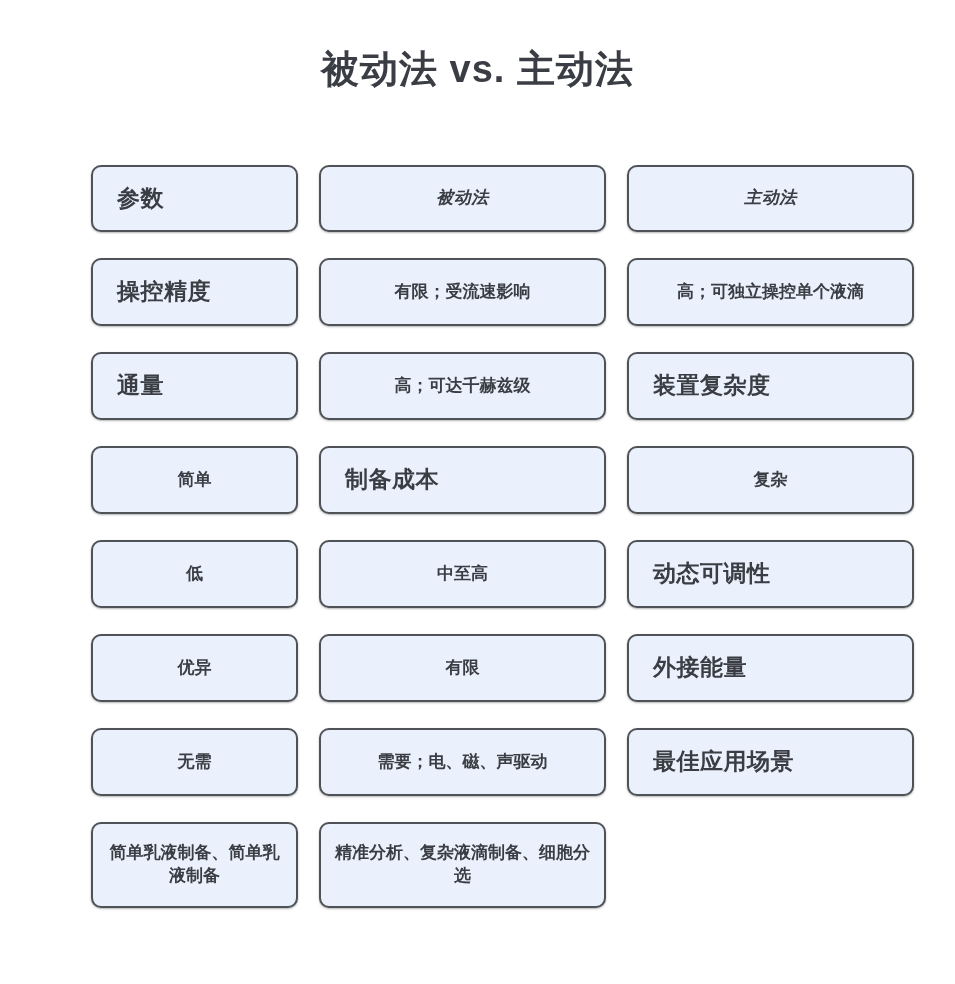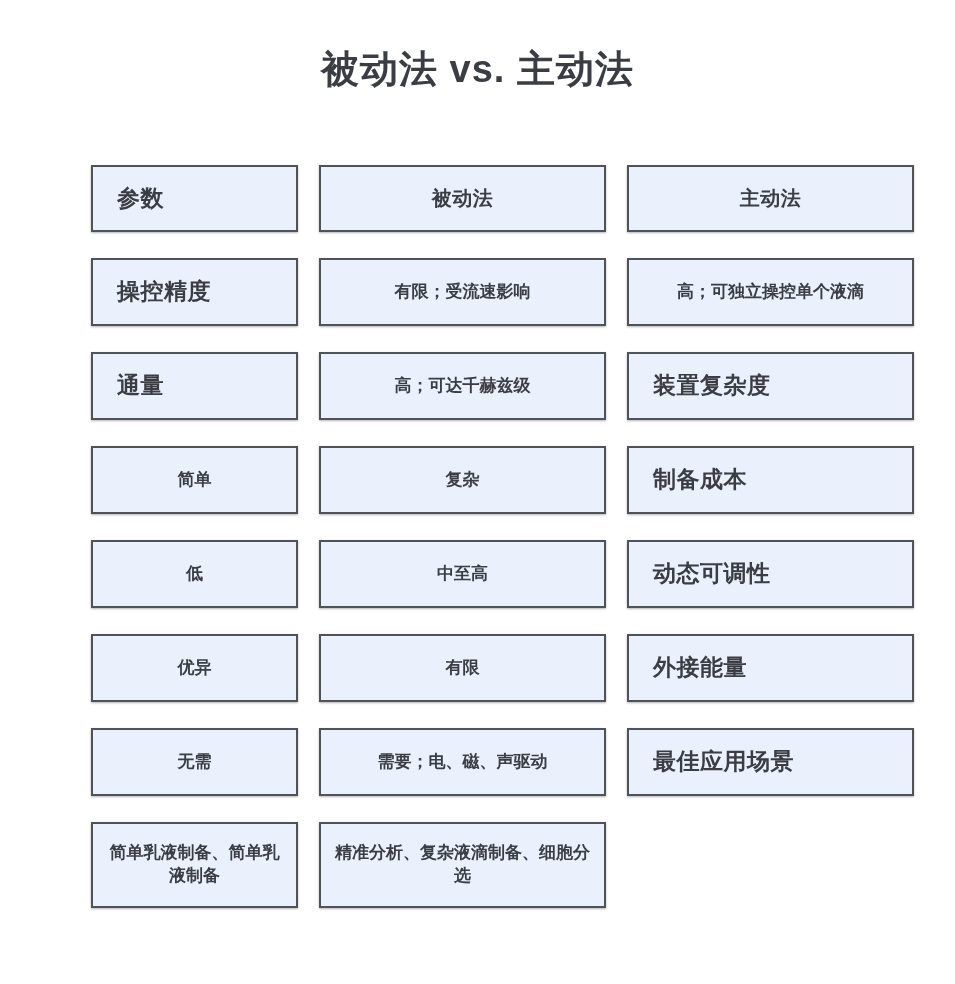--- a/index.html
+++ b/index.html
@@ -33,40 +33,41 @@
     width: 823px;
     display: grid;
     grid-template-columns: 207px 287px 287px;
     grid-template-rows: 67px repeat(6, 68px) 86px;
     column-gap: 21px;
     row-gap: 26px;
   }
   .box {
     background: var(--box-fill);
     border: 2px solid var(--box-border);
-    border-radius: 0;
+    border-radius: 10px;
     box-shadow: 0 1px 2px rgba(40,44,50,0.35);
     display: flex;
     align-items: center;
     justify-content: center;
     text-align: center;
     font-weight: 700;
     line-height: 1.35;
   }
   .param-cell {
     justify-content: flex-start;
     text-align: left;
     padding-left: 24px;
     padding-right: 12px;
     font-size: 23px;
     letter-spacing: 0.5px;
   }
   .header-col {
-    font-size: 20px;
+    font-size: 17px;
     letter-spacing: 0.5px;
+    font-style: italic;
   }
   .value-cell {
     font-size: 17px;
     padding: 0 14px;
   }
 </style>
 </head>
 <body>
 
 <div class="page">
@@ -77,22 +78,22 @@
     <div class="box header-col">被动法</div>
     <div class="box header-col">主动法</div>
 
   <div class="box param-cell">操控精度</div>
       <div class="box value-cell">有限；受流速影响</div>
       <div class="box value-cell">高；可独立操控单个液滴</div>
       <div class="box param-cell">通量</div>
       <div class="box value-cell">高；可达千赫兹级</div>
       <div class="box param-cell">装置复杂度</div>
       <div class="box value-cell">简单</div>
+      <div class="box param-cell">制备成本</div>
       <div class="box value-cell">复杂</div>
-      <div class="box param-cell">制备成本</div>
       <div class="box value-cell">低</div>
       <div class="box value-cell">中至高</div>
       <div class="box param-cell">动态可调性</div>
       <div class="box value-cell">优异</div>
       <div class="box value-cell">有限</div>
       <div class="box param-cell">外接能量</div>
       <div class="box value-cell">无需</div>
       <div class="box value-cell">需要；电、磁、声驱动</div>
       <div class="box param-cell">最佳应用场景</div>
       <div class="box value-cell">简单乳液制备、简单乳液制备</div>

